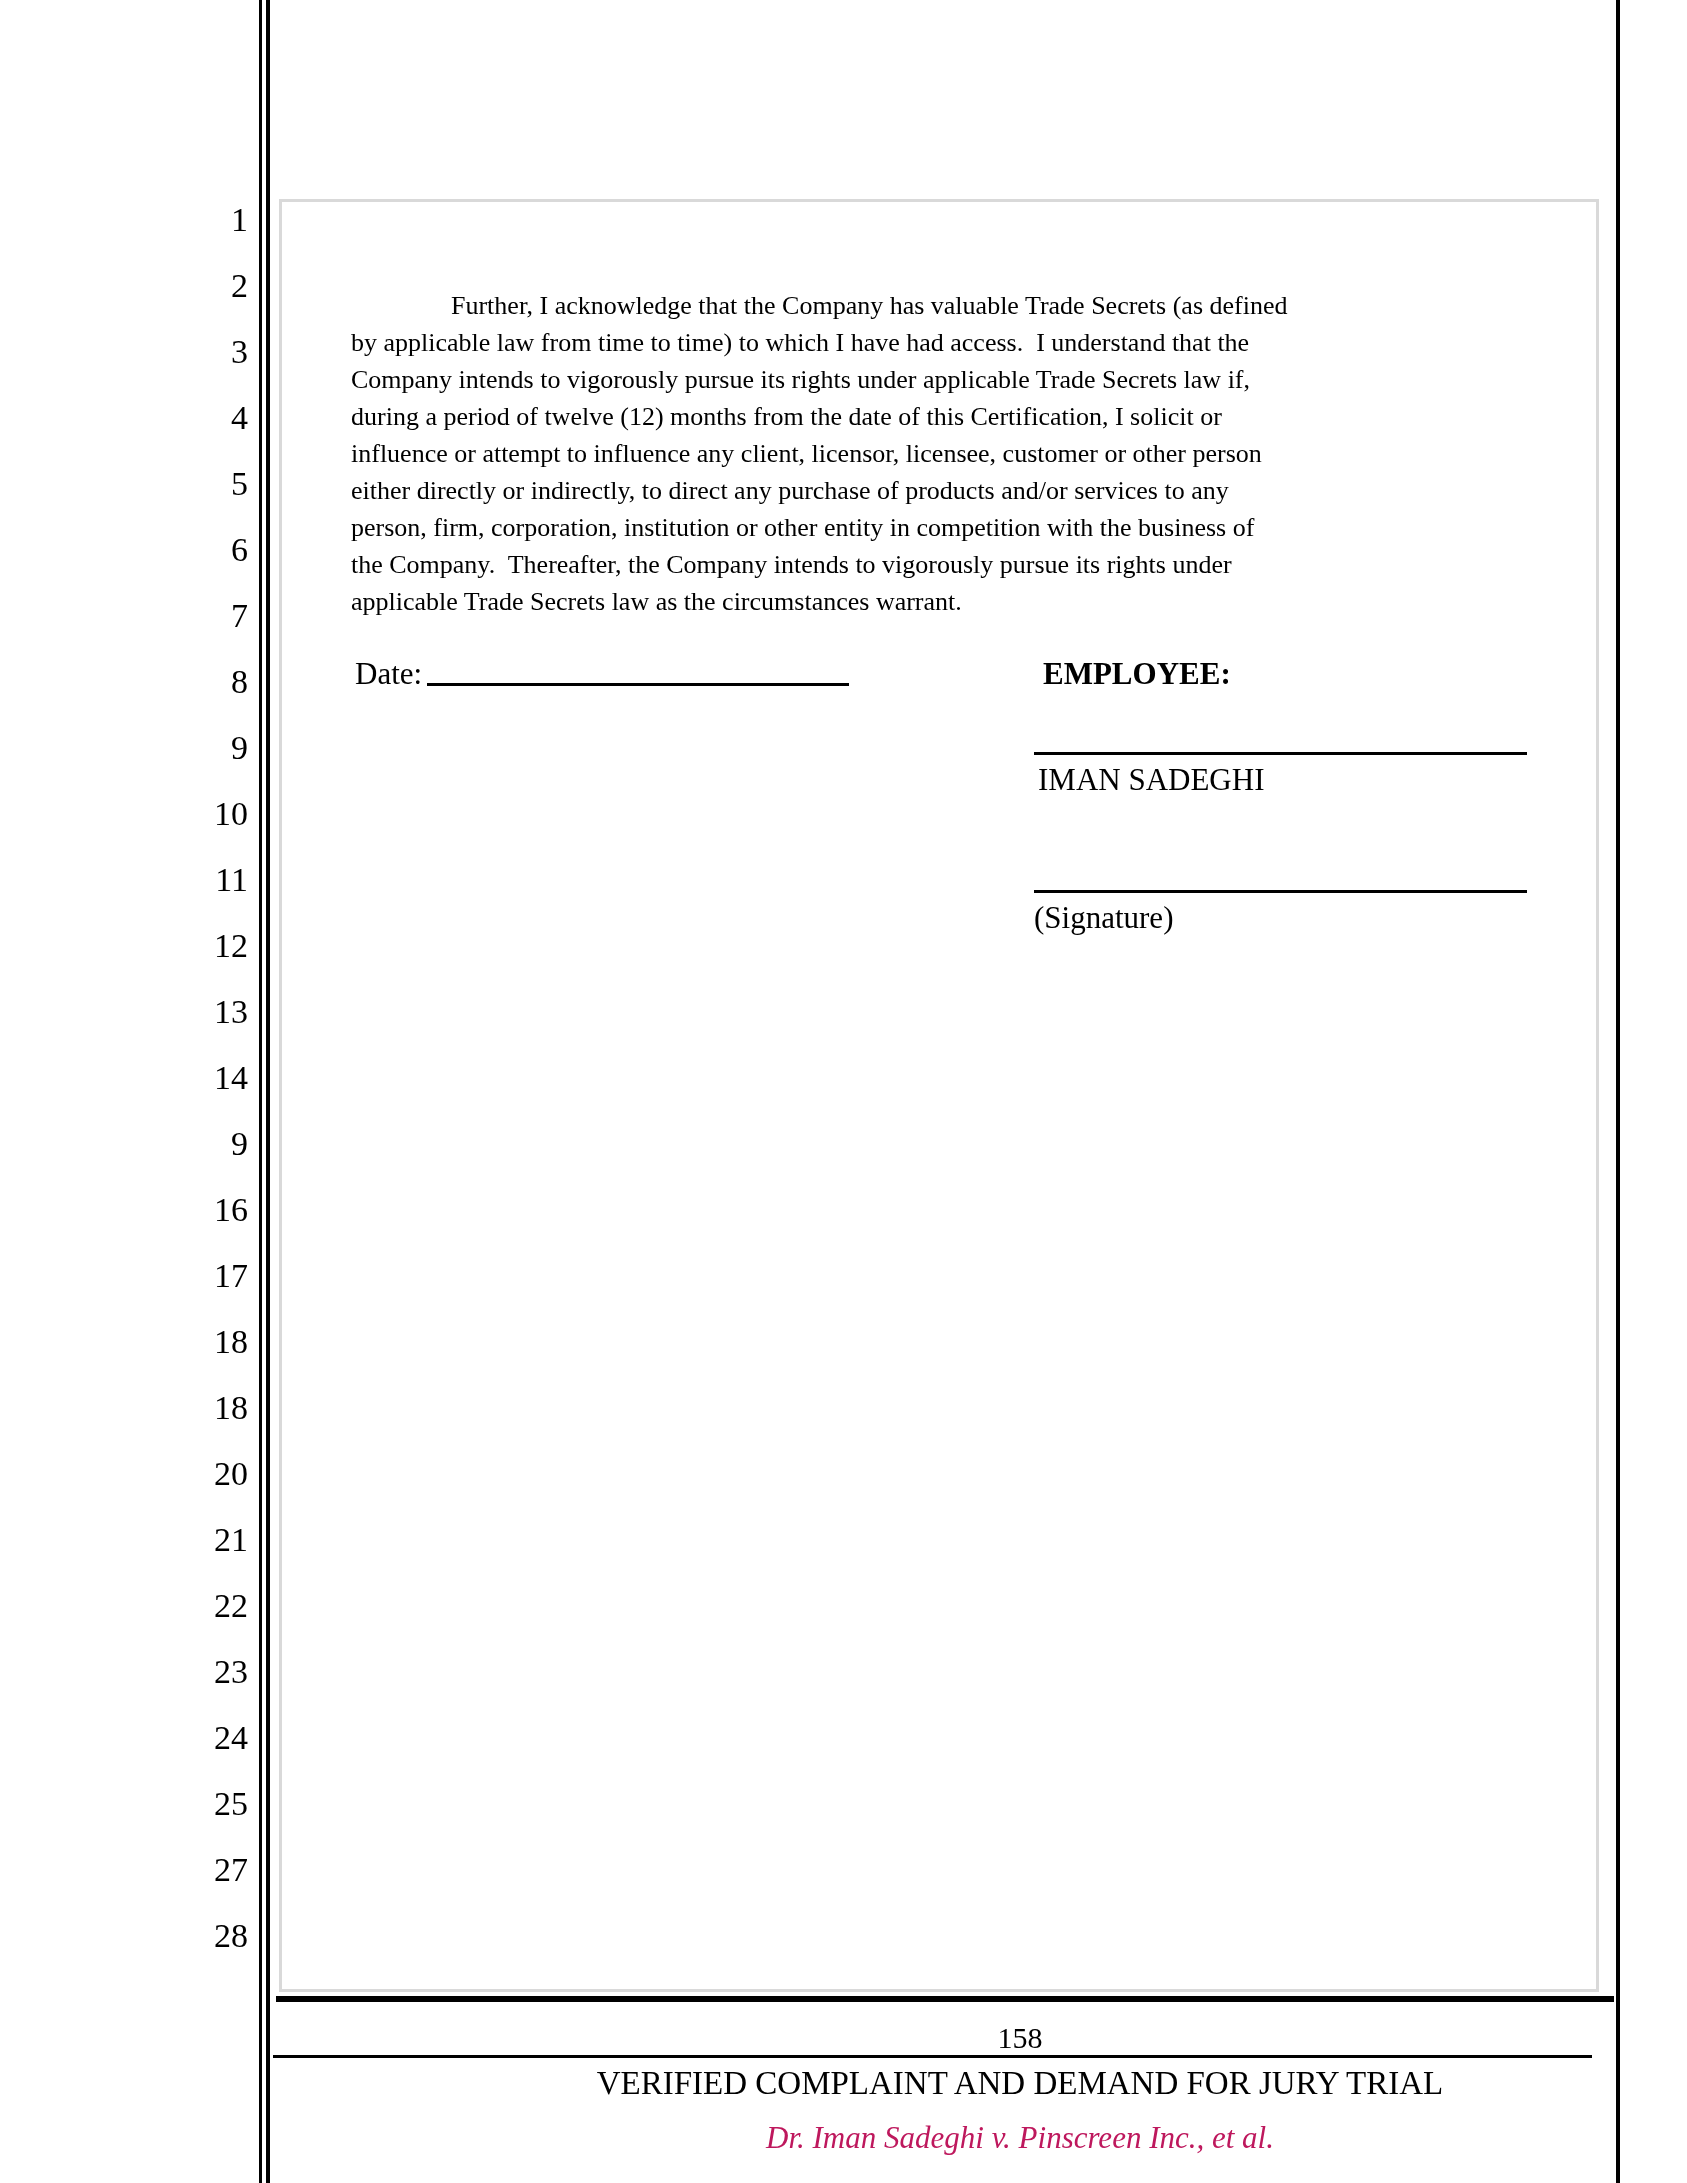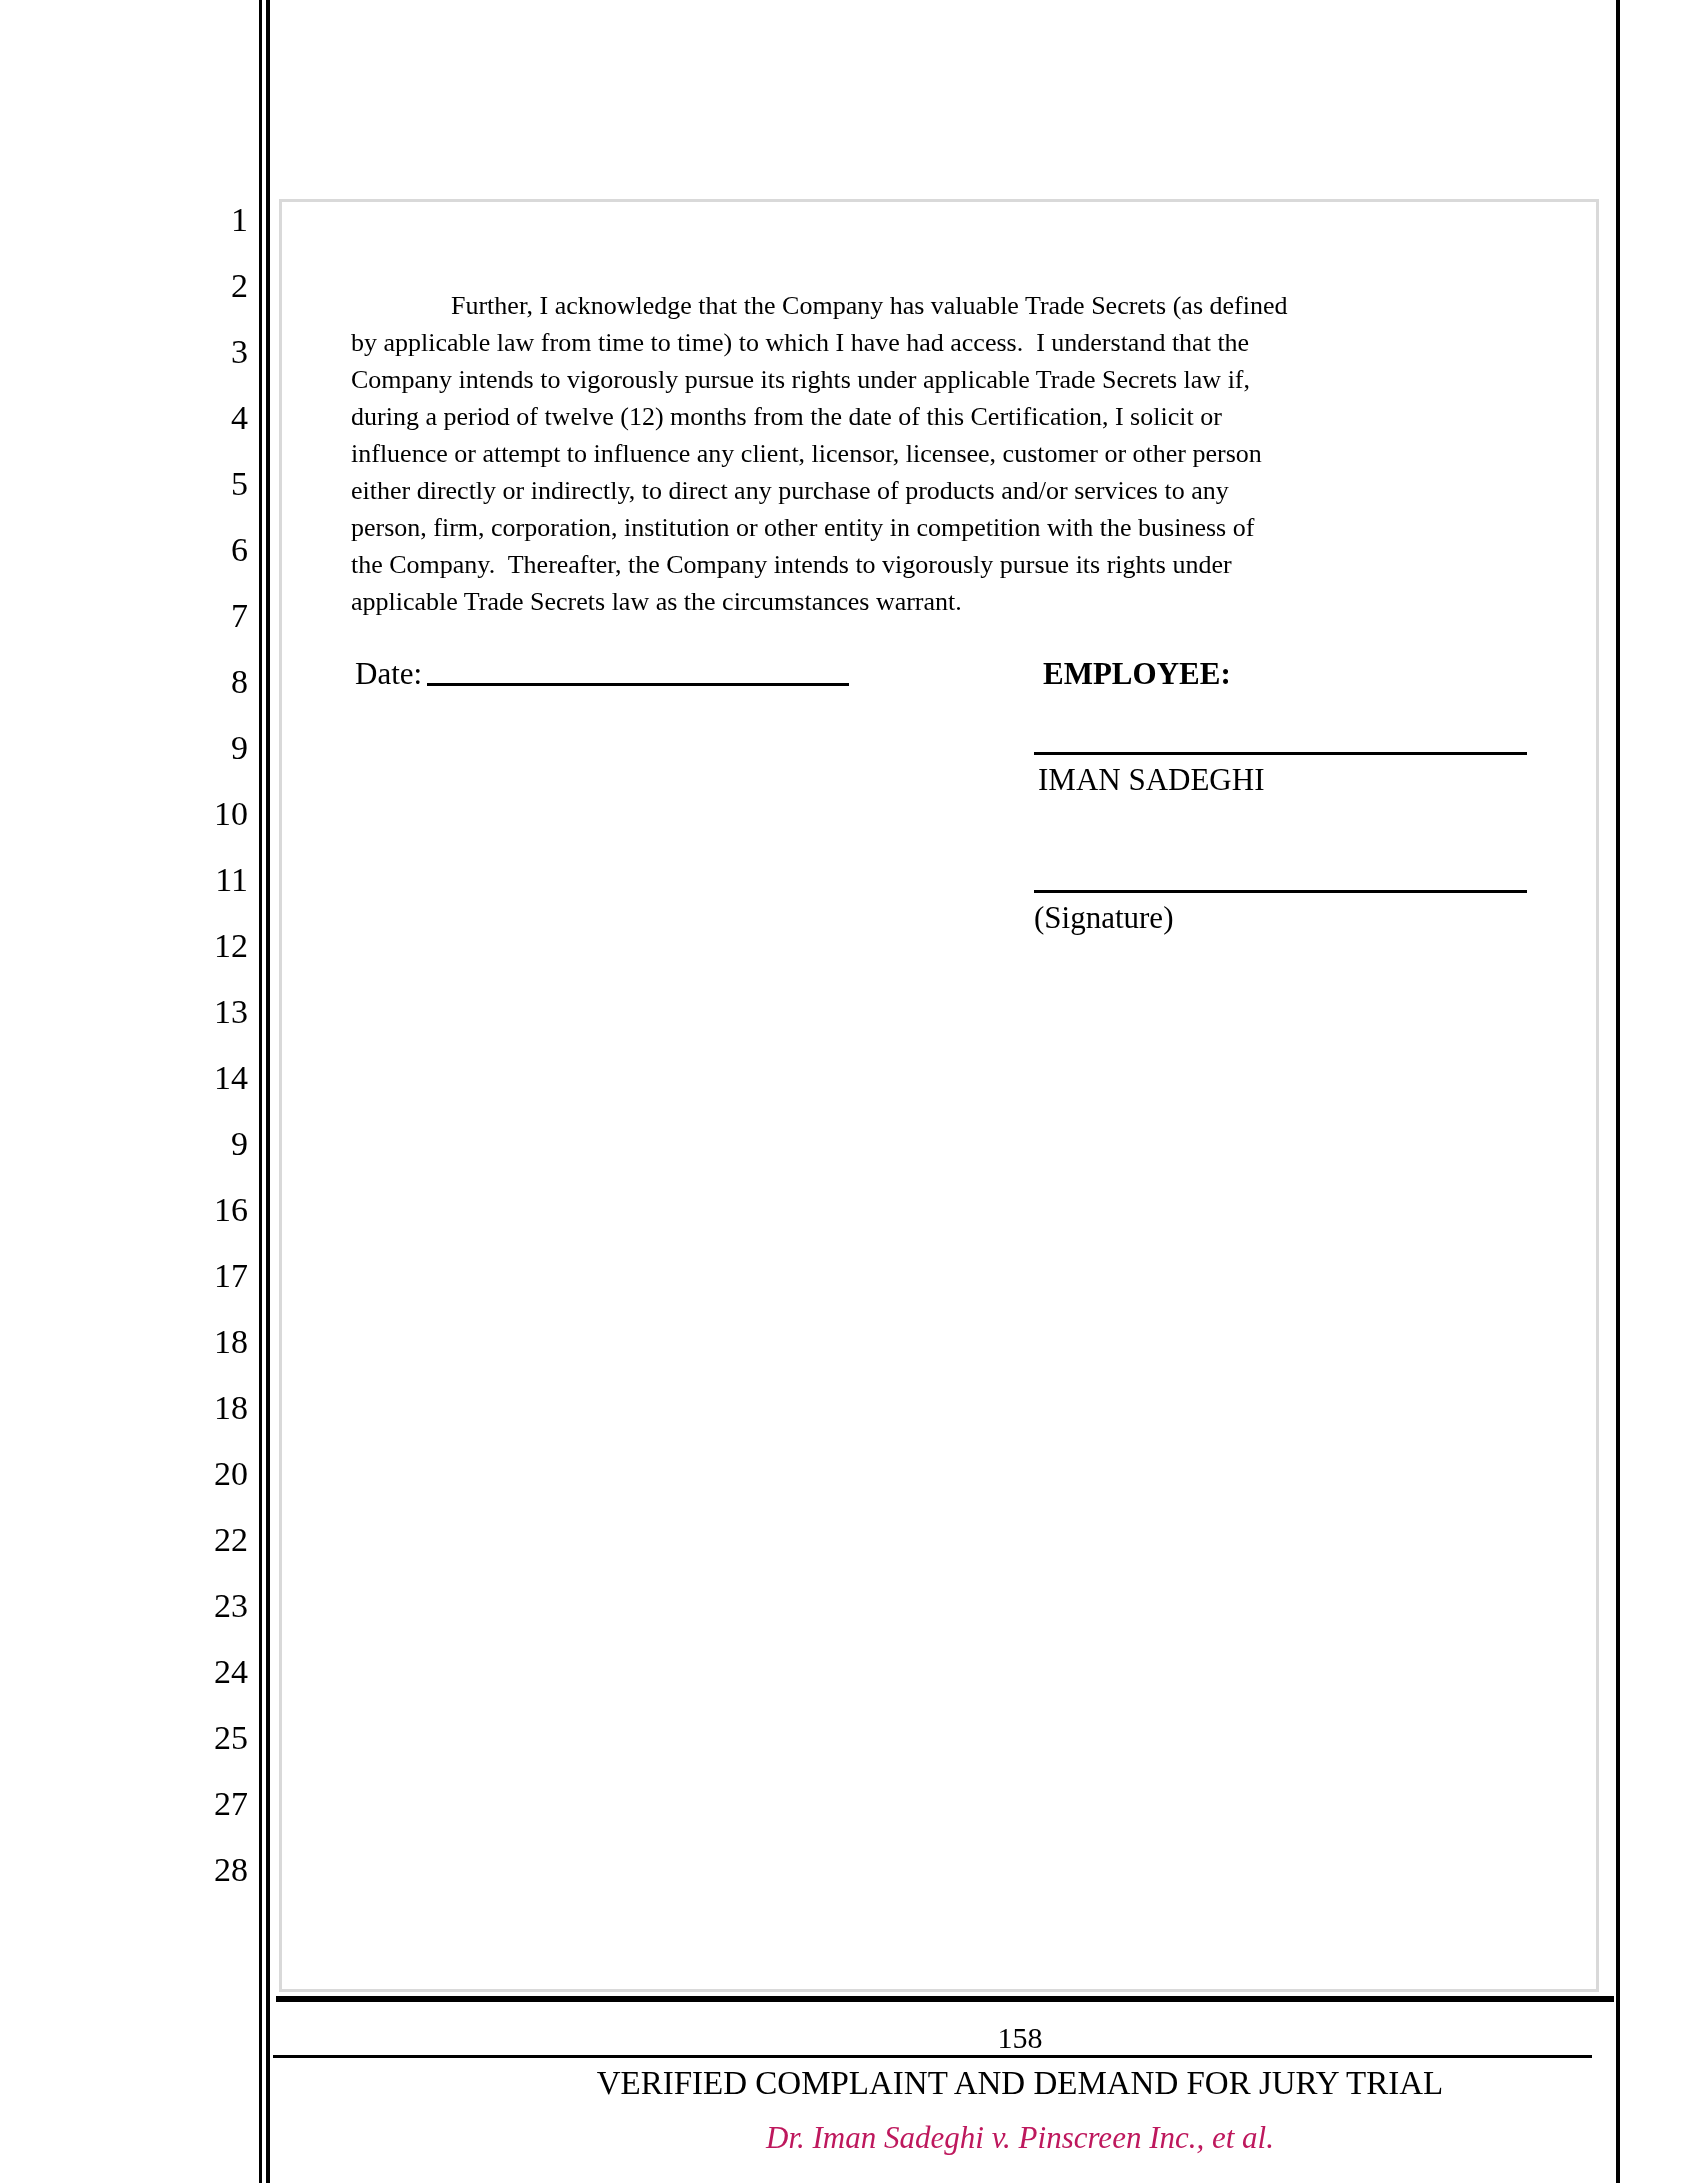--- a/index.html
+++ b/index.html
@@ -89,20 +89,21 @@
       <div class="line-number">11</div>
       <div class="line-number">12</div>
       <div class="line-number">13</div>
       <div class="line-number">14</div>
       <div class="line-number">9</div>
       <div class="line-number">16</div>
       <div class="line-number">17</div>
       <div class="line-number">18</div>
       <div class="line-number">18</div>
       <div class="line-number">20</div>
+      <div class="line-number">21</div>
       <div class="line-number">22</div>
       <div class="line-number">23</div>
       <div class="line-number">24</div>
       <div class="line-number">25</div>
       <div class="line-number">27</div>
       <div class="line-number">28</div>
     </div>
 
   <div class="content-box" style="border-color: rgb(217, 217, 217);"></div>
 

